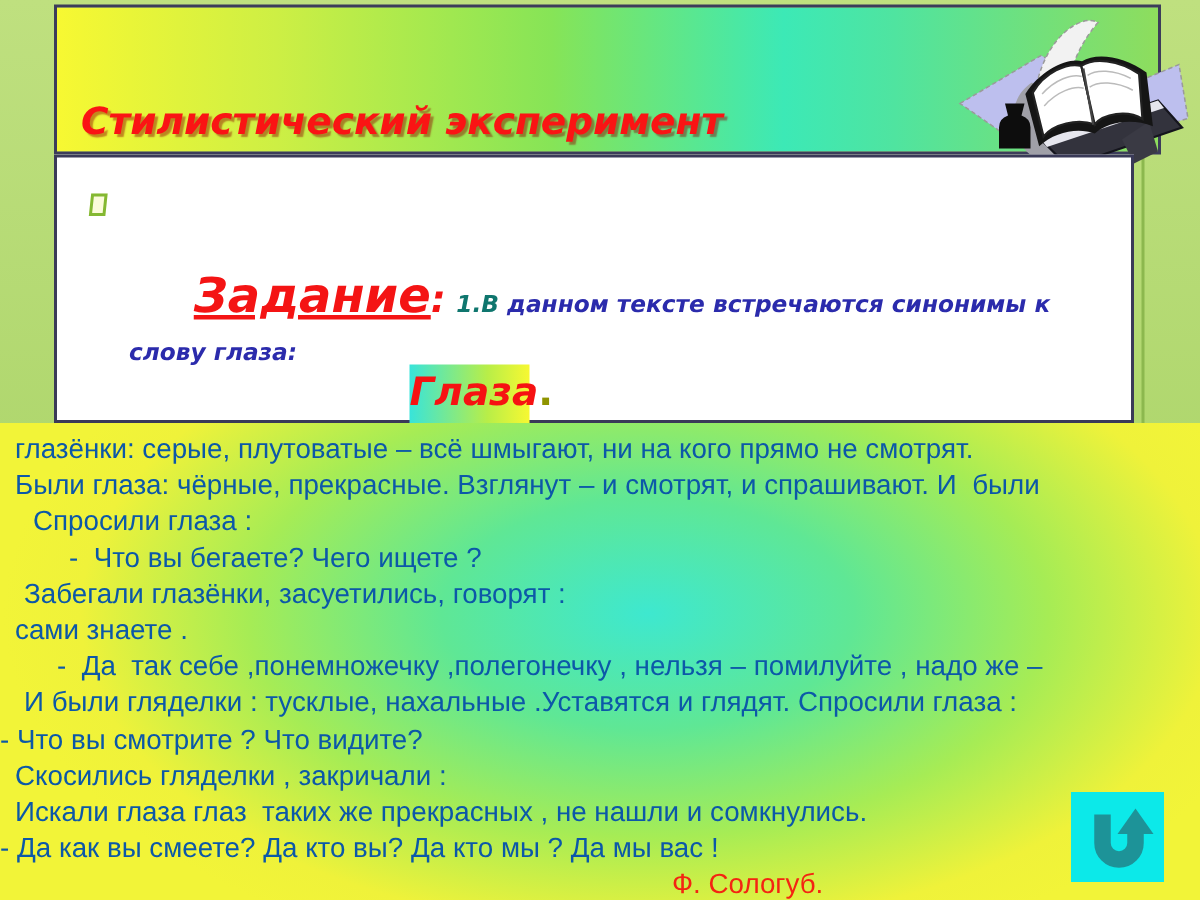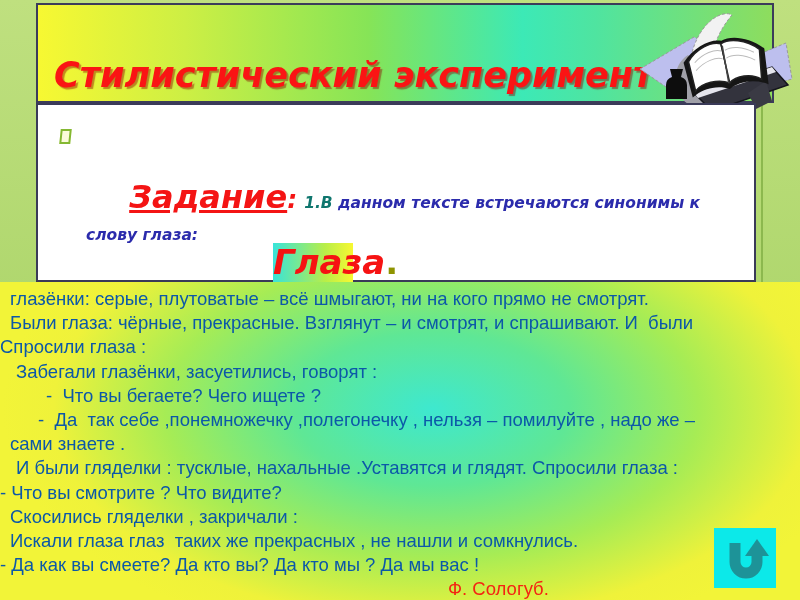--- a/index.html
+++ b/index.html
@@ -11,21 +11,21 @@
   .edge-line{position:absolute;left:761px;top:100px;width:2px;height:182px;background:#8cb84e;}
   
   .banner{
     position:absolute;left:36px;top:3px;width:734px;height:96px;
     border:2px solid #3c3c5a;
     background:linear-gradient(90deg,#f7f832 0%,#cdef44 20%,#86e457 45%,#3ce9b6 66%,#4fe4a0 76%,#8edd5d 100%);
   }
   .title{
     position:absolute;left:16px;bottom:6px;
     font-family:"DejaVu Sans",sans-serif;font-style:italic;font-weight:bold;
-    font-size:35px;color:#fa1414;text-shadow:2px 2px 1px rgba(140,0,0,.45);
+    font-size:25px;color:#fa1414;text-shadow:2px 2px 1px rgba(140,0,0,.45);
     white-space:pre;
   }
   
   .book-art{position:absolute;left:636px;top:6px;width:160px;height:114px;}
   
   .white-box{
     position:absolute;left:36px;top:103px;width:720px;height:179px;
     background:#ffffff;border:2px solid #3a3a58;box-sizing:border-box;
   }
   .tasks{list-style:none;margin:0;padding:12px 6px 0 20px;}
@@ -43,36 +43,36 @@
   .lead{font-size:32px;color:#f41414;text-decoration:underline;font-style:italic;}
   .lead-colon{font-size:25px;color:#f41414;}
   .tnum{color:#0f766e;margin-left:7px;}
   .syn1{color:#e89c00;text-decoration:underline;}
   .syn2{color:#ff4026;}
   
   .glaza-box{
     position:absolute;left:273px;top:243px;width:80px;height:39px;
     background:linear-gradient(90deg,#38e4da 0%,#b8ee48 65%,#f7f832 100%);
     text-align:center;line-height:38px;
-    font-family:"DejaVu Sans",sans-serif;font-style:italic;font-weight:bold;font-size:34px;
+    font-family:"DejaVu Sans",sans-serif;font-style:italic;font-weight:bold;font-size:26px;
   }
   .glaza-word{color:#f61212;}
   .glaza-period{color:#8f9400;font-style:normal;}
   
   .body-panel{
     position:absolute;left:0;top:282px;width:800px;height:318px;
     background:radial-gradient(ellipse 430px 240px at 54% 40%,#3ee8cf 0%,#5fe795 32%,#a6ec55 62%,#eff23a 88%,#f2f438 100%);
     padding-top:5px;box-sizing:border-box;
   }
   .tline{
     font-family:"Liberation Sans",sans-serif;font-size:18.5px;line-height:24.2px;
     color:#0c58a8;white-space:pre-wrap;
   }
   .ind0{padding-left:10px;}
-  .ind1{}
+  .ind1{padding-left:22px;}
   .ind2{padding-left:16px;}
   .ind3{padding-left:38px;}
   .ind4{padding-left:46px;}
   .ind5{}
   .author-line{padding-left:448px;color:#f42412;}
   
   .return-btn{
     position:absolute;left:714px;top:528px;width:62px;height:60px;
     background:#0ce9e9;border:none;padding:0;cursor:pointer;display:block;
   }
@@ -129,24 +129,24 @@
   </div>
 
   <div class="glaza-box">
     <span class="glaza-word">Глаза</span><span class="glaza-period">.</span>
   </div>
 
   <div class="body-panel">
     <div class="tline ind0">глазёнки: серые, плутоватые – всё шмыгают, ни на кого прямо не смотрят.</div>
     <div class="tline ind0">Были глаза: чёрные, прекрасные. Взглянут – и смотрят, и спрашивают. И  были</div>
     <div class="tline ind1">Спросили глаза :</div>
+    <div class="tline ind4">-  Что вы бегаете? Чего ищете ?</div>
     <div class="tline ind2">Забегали глазёнки, засуетились, говорят :</div>
-    <div class="tline ind4">-  Что вы бегаете? Чего ищете ?</div>
+    <div class="tline ind0">сами знаете .</div>
     <div class="tline ind3">-  Да  так себе ,понемножечку ,полегонечку , нельзя – помилуйте , надо же –</div>
-    <div class="tline ind0">сами знаете .</div>
     <div class="tline ind2">И были гляделки : тусклые, нахальные .Уставятся и глядят. Спросили глаза :</div>
     <div class="tline ind5">- Что вы смотрите ? Что видите?</div>
     <div class="tline ind0">Скосились гляделки , закричали :</div>
     <div class="tline ind0">Искали глаза глаз  таких же прекрасных , не нашли и сомкнулись.</div>
     <div class="tline ind5">- Да как вы смеете? Да кто вы? Да кто мы ? Да мы вас !</div>
     <div class="tline author-line">Ф. Сологуб.</div>
   </div>
 
   <button class="return-btn">
     <svg viewBox="0 0 62 60" width="62" height="60">

